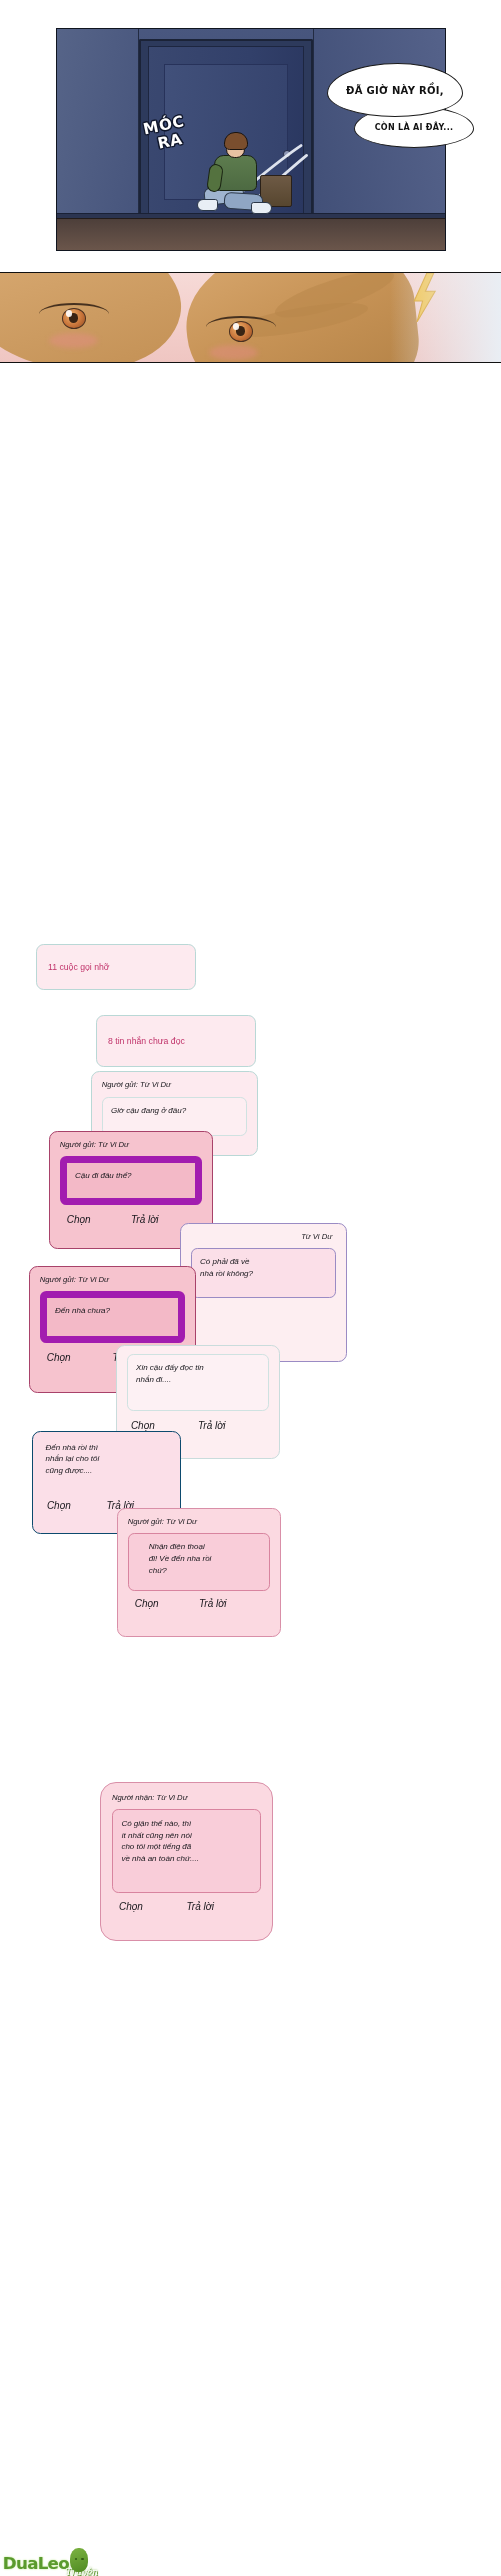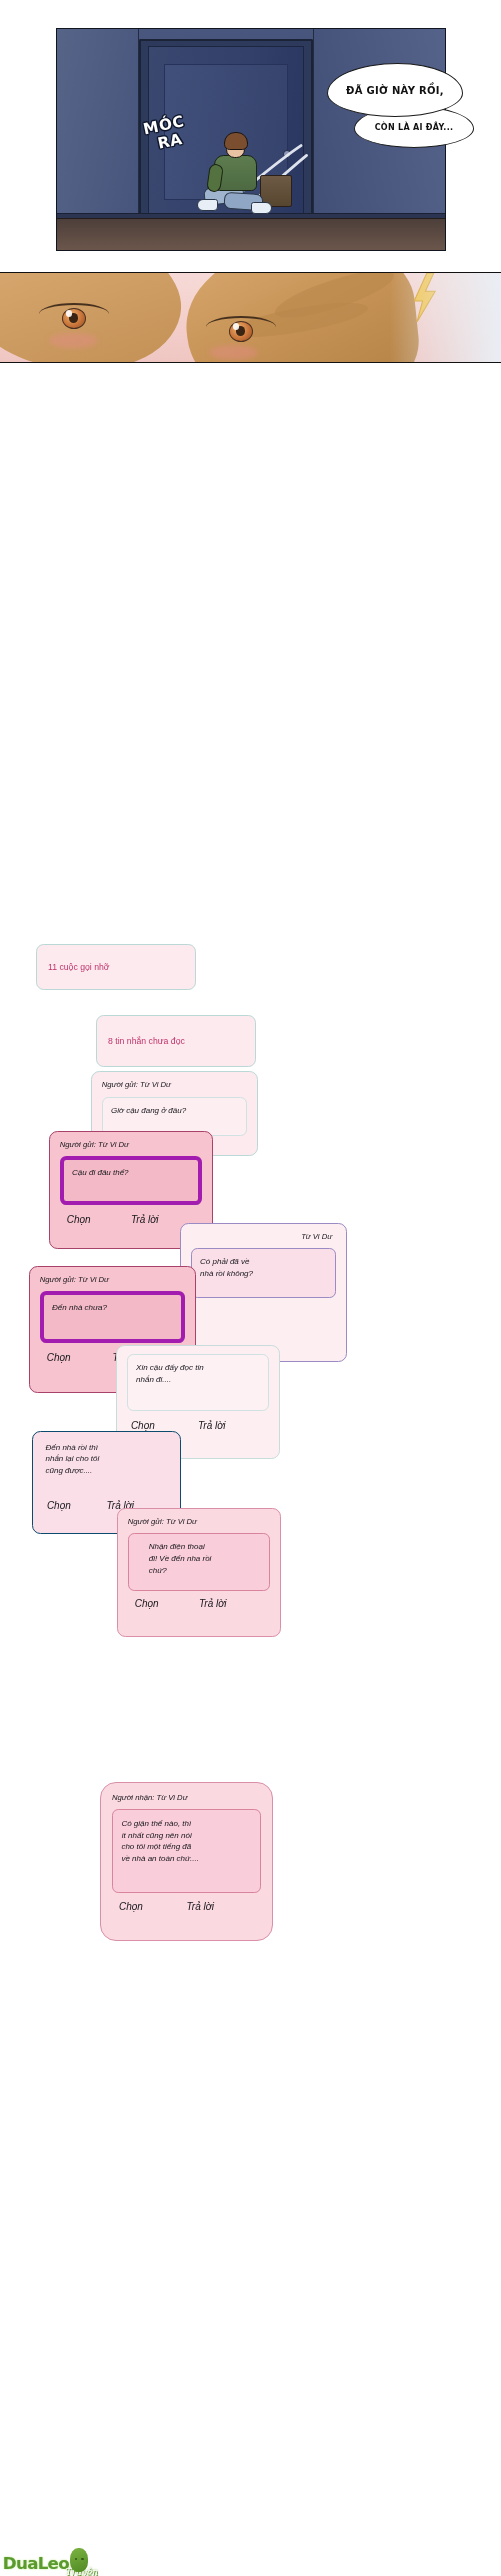--- a/index.html
+++ b/index.html
@@ -229,21 +229,21 @@
   }
 
   
   .skin-teal  { background:#fdeaef; border:1px solid #b9d8d6; }
   .skin-rose  { background:#f6c3ce; border:1px solid #a8426a; }
   .skin-pink  { background:#fbd9e1; border:1px solid #d98fa8; }
   .skin-lilac { background:#f9d8e2; border:1px solid #0c4a6e; }
   .skin-pale  { background:#fdeef1; border:1px solid #c9dcdc; }
 
   .inner-teal  { background:#fdeef2; border:1px solid #cfe2e1; }
-  .inner-rose  { background:#f3b9c7; border:4px solid #a21caf; }
+  .inner-rose  { background:#f3b9c7; border:7px solid #a21caf; }
   .inner-pink  { background:#f9cdd9; border:1px solid #d8849f; }
   .inner-lilac { background:#fbdfe8; border:1px solid #9a8bc4; }
   .inner-pale  { background:#fdf1f4; border:1px solid #d5e4e4; }
 
   
   .watermark {
     position: absolute; left: 2.8px; bottom: 2.8px;
     display: flex; align-items: flex-end; gap: 1.4px;
   }
   .wm-text {

